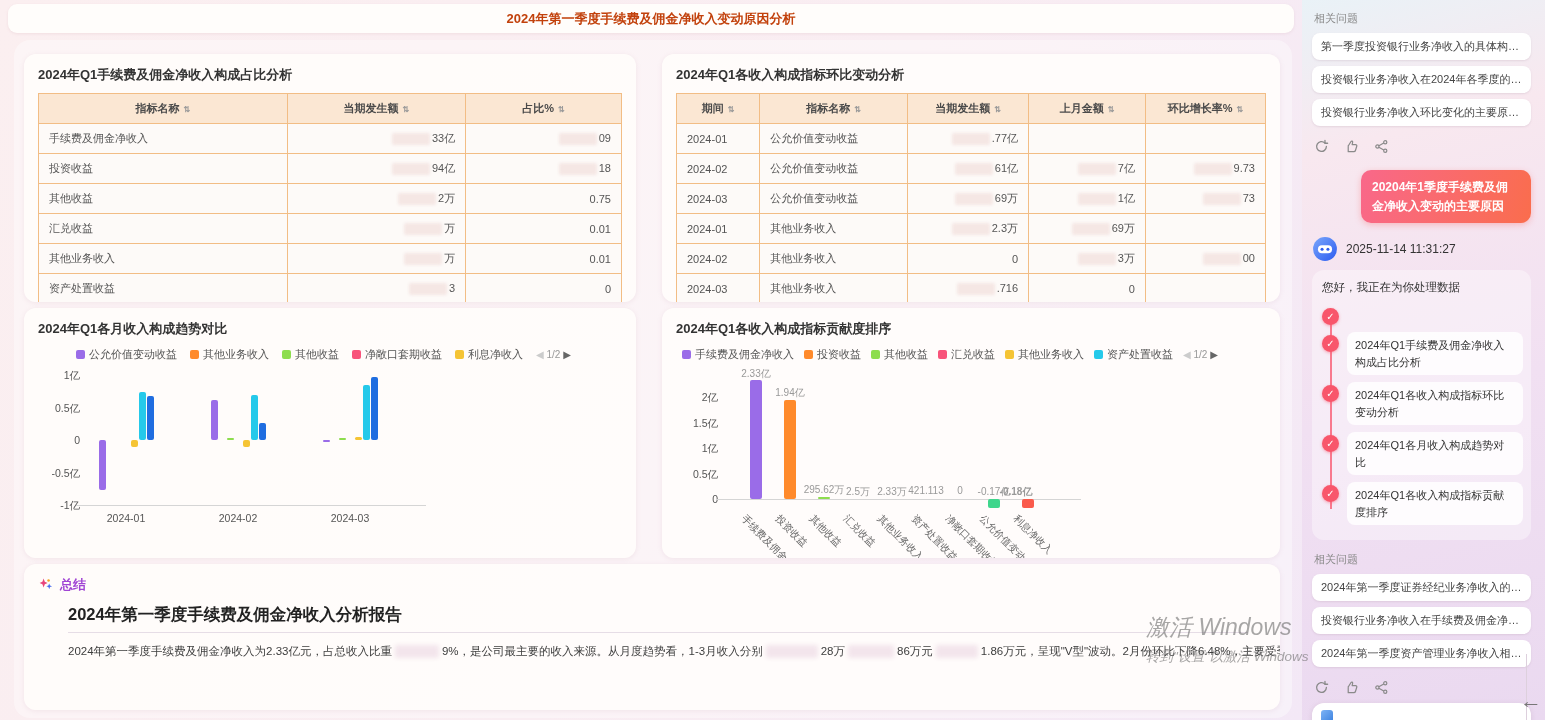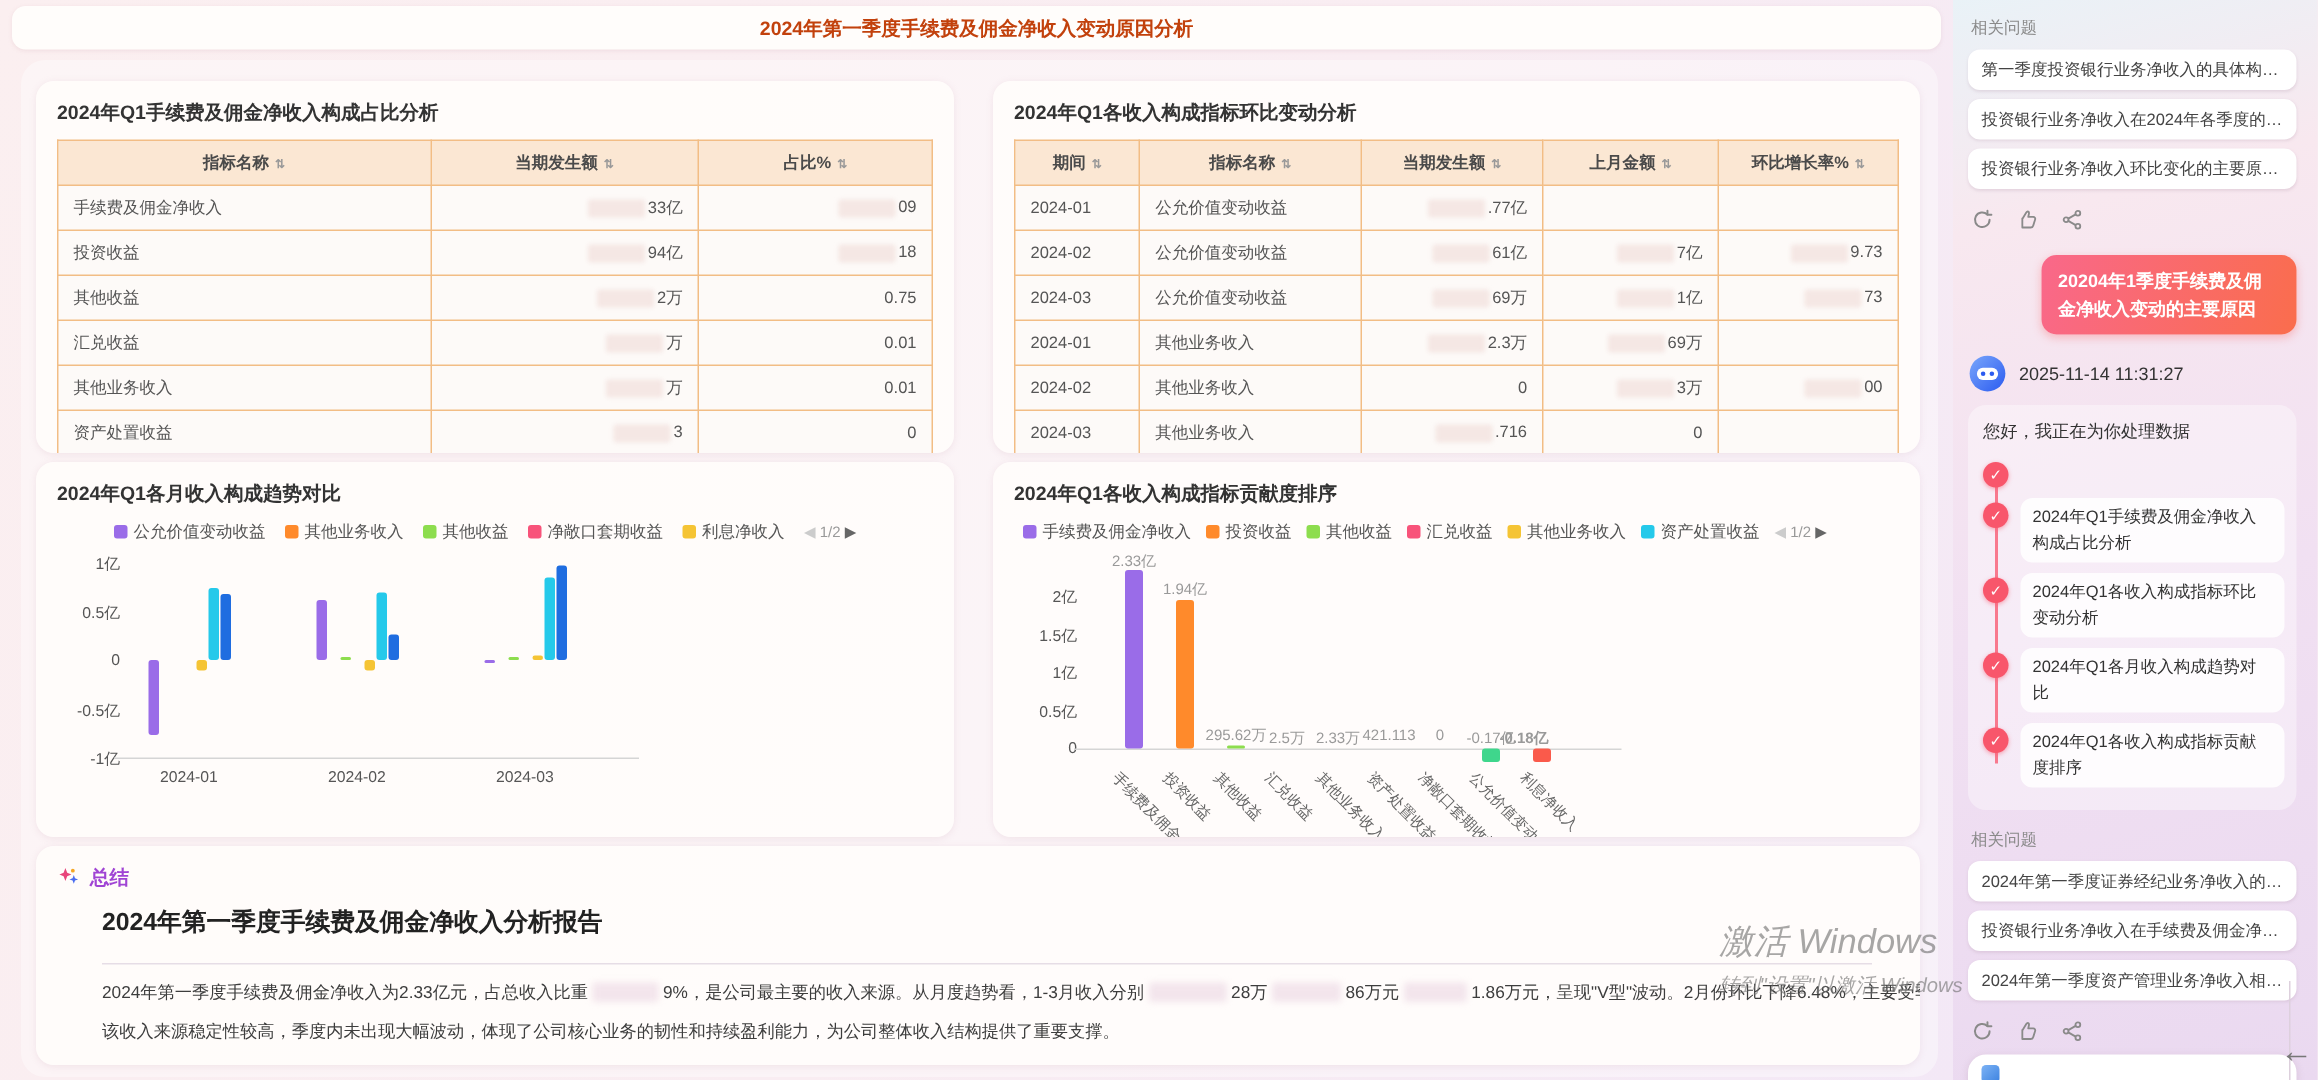--- a/index.html
+++ b/index.html
@@ -50,21 +50,21 @@
   .xlab { position:absolute; font-size:10.5px; color:#555; width:74px; text-align:center; }
   .xrot { position:absolute; font-size:10px; color:#666; white-space:nowrap;
     transform:rotate(45deg); transform-origin:left top; }
   .vlab { position:absolute; font-size:10px; color:#999; width:64px; text-align:center; }
   .axisline { position:absolute; height:1px; background:#d5d5d5; }
 
   
   .summary-label-row { display:flex; align-items:center; gap:6px; }
   .summary-label { font-size:13px; font-weight:bold; color:#a044d4; }
   .report-title { font-size:16.5px; font-weight:bold; color:#222; margin:10px 0 0 30px;
-    width:1180px; border-bottom:1px solid #e6dde6; padding-bottom:16px; }
+    width:1180px; border-bottom:1px solid #e6dde6; padding-bottom:6px; }
   .report-para { font-size:11.5px; color:#3d3d3d; margin:11px 0 0 30px; white-space:nowrap; }
   .p-redact { display:inline-block; height:13px; background:#f3e5ec; border-radius:2px;
     filter:blur(2px); vertical-align:middle; margin:0 3px; }
 
   
   .sidebar { position:absolute; left:1302px; top:0; width:243px; height:720px;
     background:linear-gradient(165deg,#e9f2f7 0%,#f8e8ef 20%,#f1e0f2 55%,#ead9f0 100%);
     padding:8px 14px 10px 10px; display:flex; flex-direction:column; overflow:hidden; }
   .section-label { font-size:11px; color:#8a8a8a; margin:3px 0 7px 2px; }
   .q-btn { display:block; width:100%; background:#fff; border:none; border-radius:8px;
@@ -314,21 +314,20 @@
       <div class="summary-label-row">
         <svg class="sparkle" width="16" height="16" viewBox="0 0 20 20">
           <path d="M7 2l1.5 4L12 7.5 8.5 9 7 13 5.5 9 2 7.5 5.5 6z" fill="#e8457a"></path>
           <path d="M14 8l1 2.6 2.6 1-2.6 1-1 2.6-1-2.6-2.6-1 2.6-1z" fill="#4a6df0"></path>
           <circle cx="13.2" cy="4.3" r="1.6" fill="#f5a623"></circle>
         </svg>
         <span class="summary-label">总结</span>
       </div>
       <div class="report-title">2024年第一季度手续费及佣金净收入分析报告</div>
       <div class="report-para" id="report-para1"><span>2024年第一季度手续费及佣金净收入为2.33亿元，占总收入比重</span><span class="p-redact" style="width: 44px;"></span><span>9%，是公司最主要的收入来源。从月度趋势看，1-3月收入分别</span><span class="p-redact" style="width: 52px;"></span><span>28万</span><span class="p-redact" style="width: 46px;"></span><span>86万元</span><span class="p-redact" style="width: 42px;"></span><span>1.86万元，呈现"V型"波动。2月份环比下降6.48%，主要受季节性因素影响；3月份强势回升，环比增长22.68%，显示业务恢复势头良好。</span></div>
-      <div class="report-para">该收入来源稳定性较高，季度内未出现大幅波动，体现了公司核心业务的韧性和持续盈利能力，为公司整体收入结构提供了重要支撑。</div>
     </div>
 
   </div>
 </div>
 
 <div class="sidebar">
   <div class="section-label">相关问题</div>
   <div id="questions-top">
       <button class="q-btn">第一季度投资银行业务净收入的具体构成是...</button>
       <button class="q-btn">投资银行业务净收入在2024年各季度的变化...</button>

